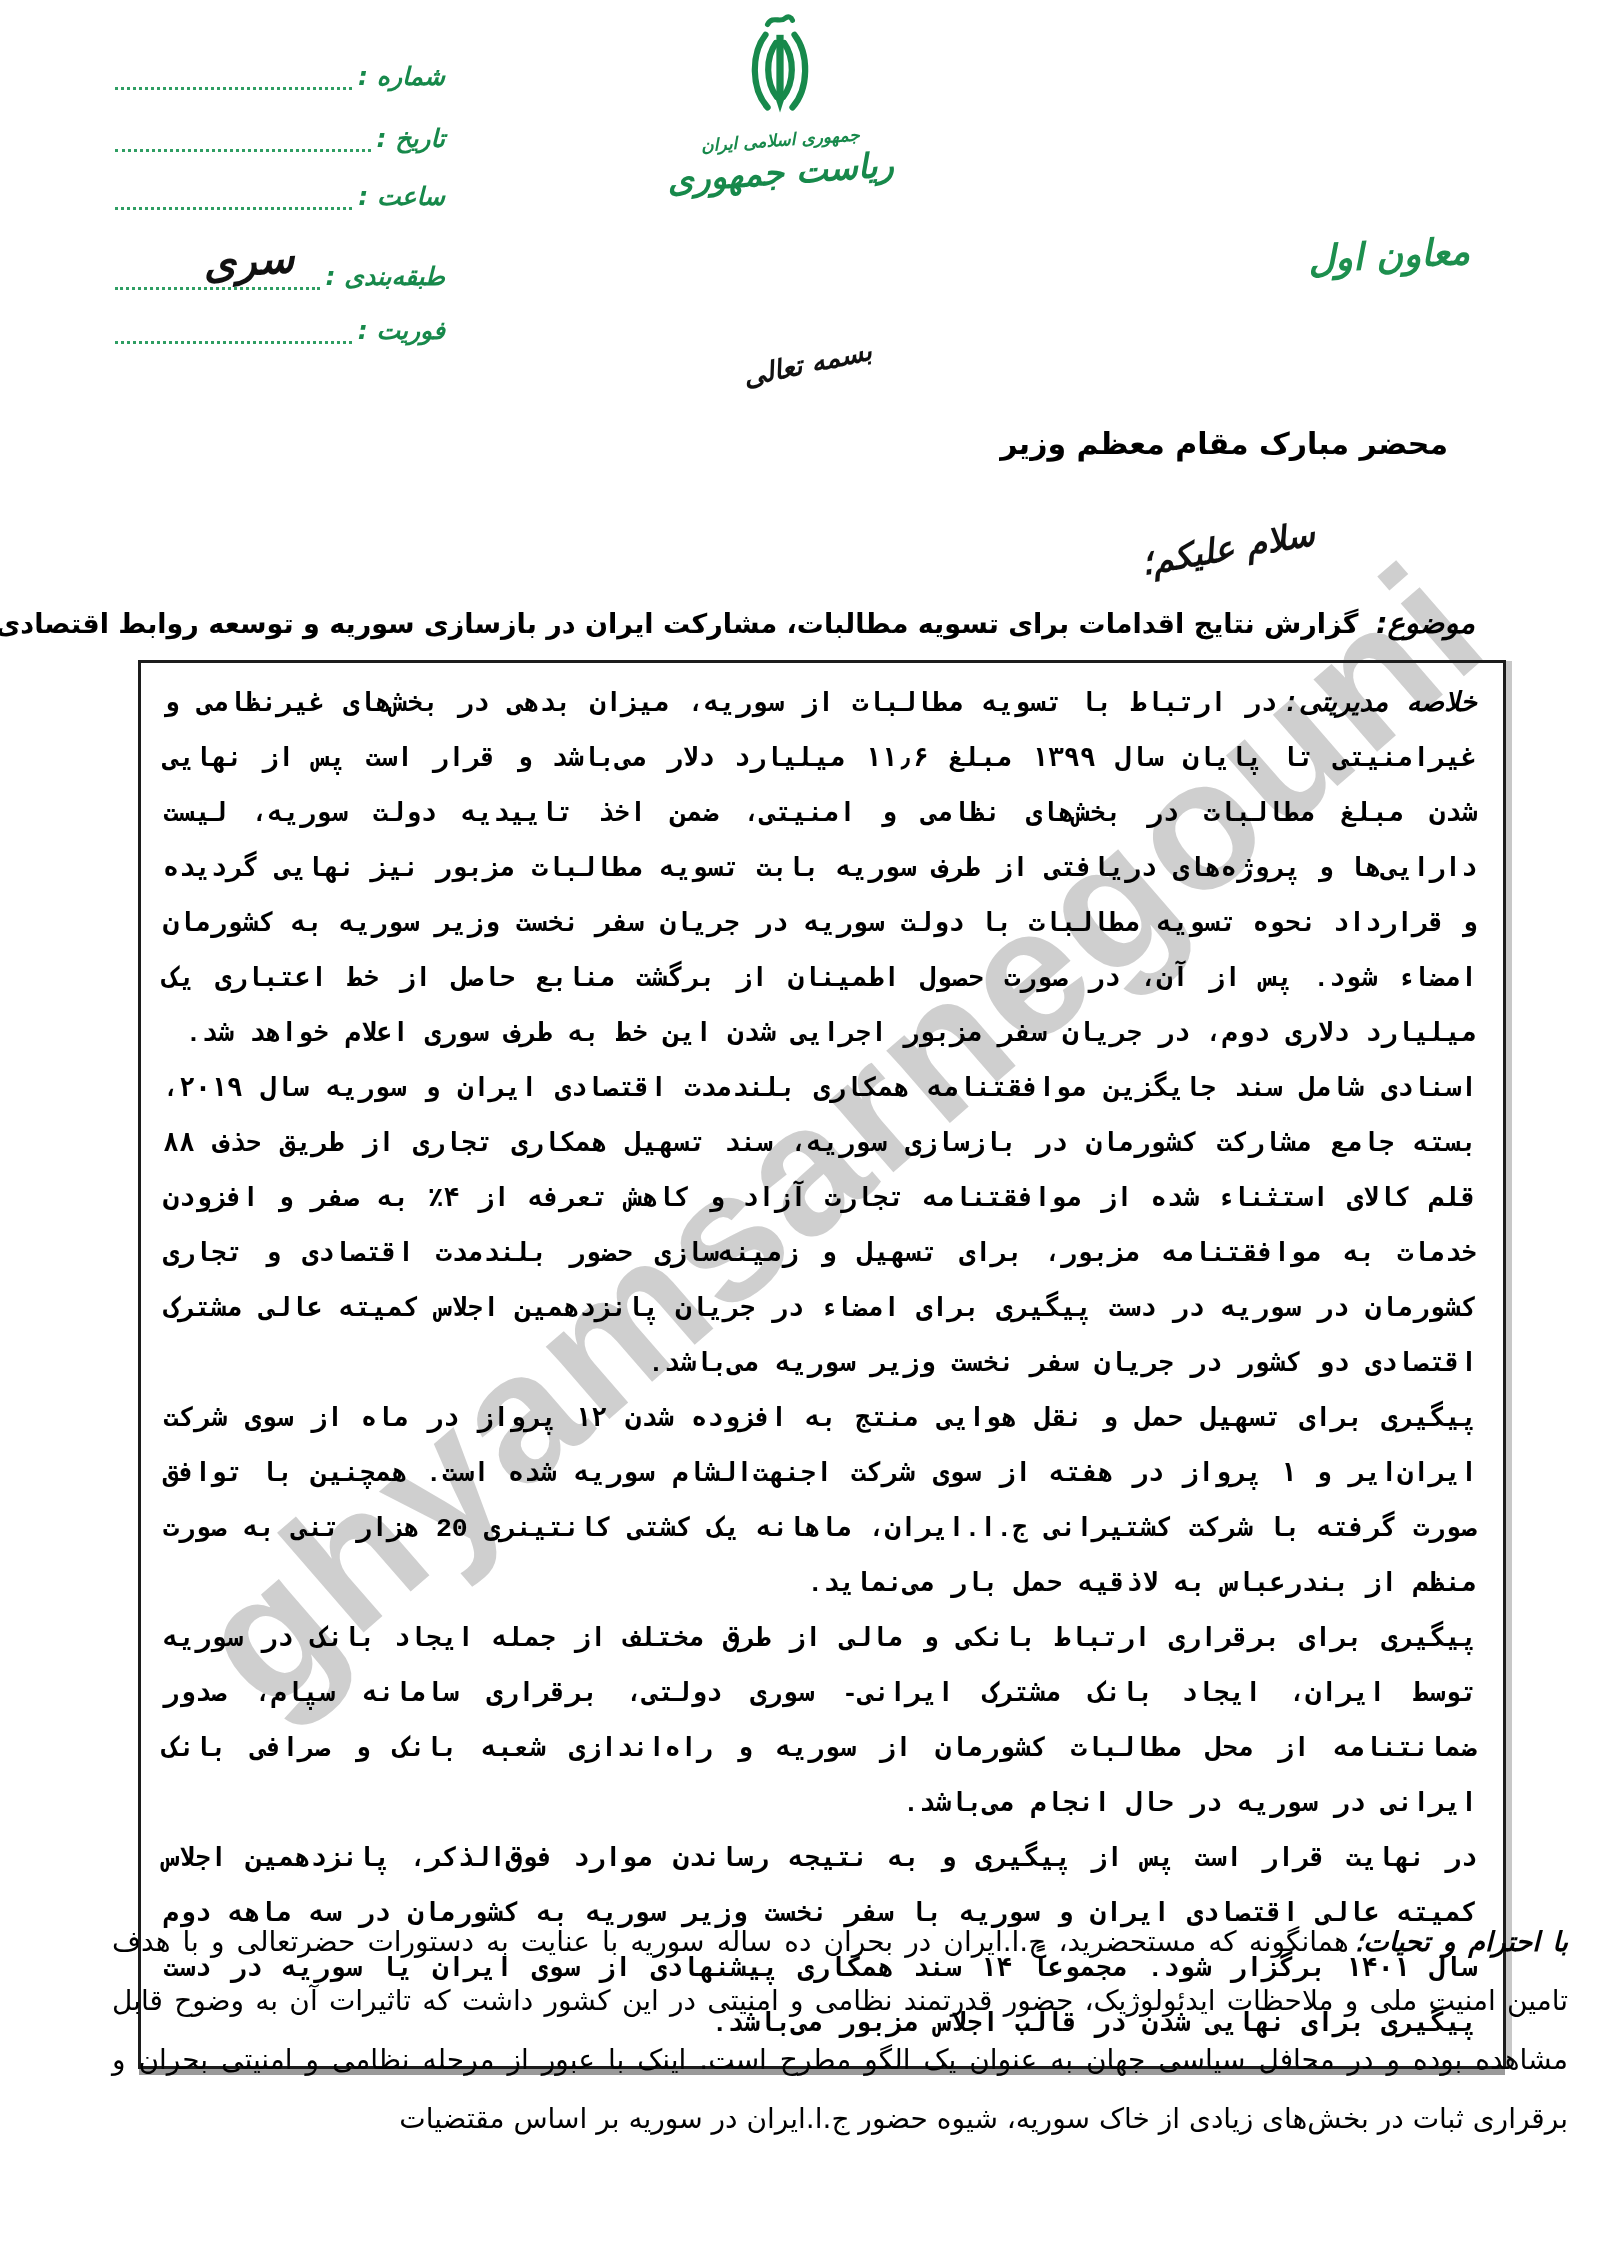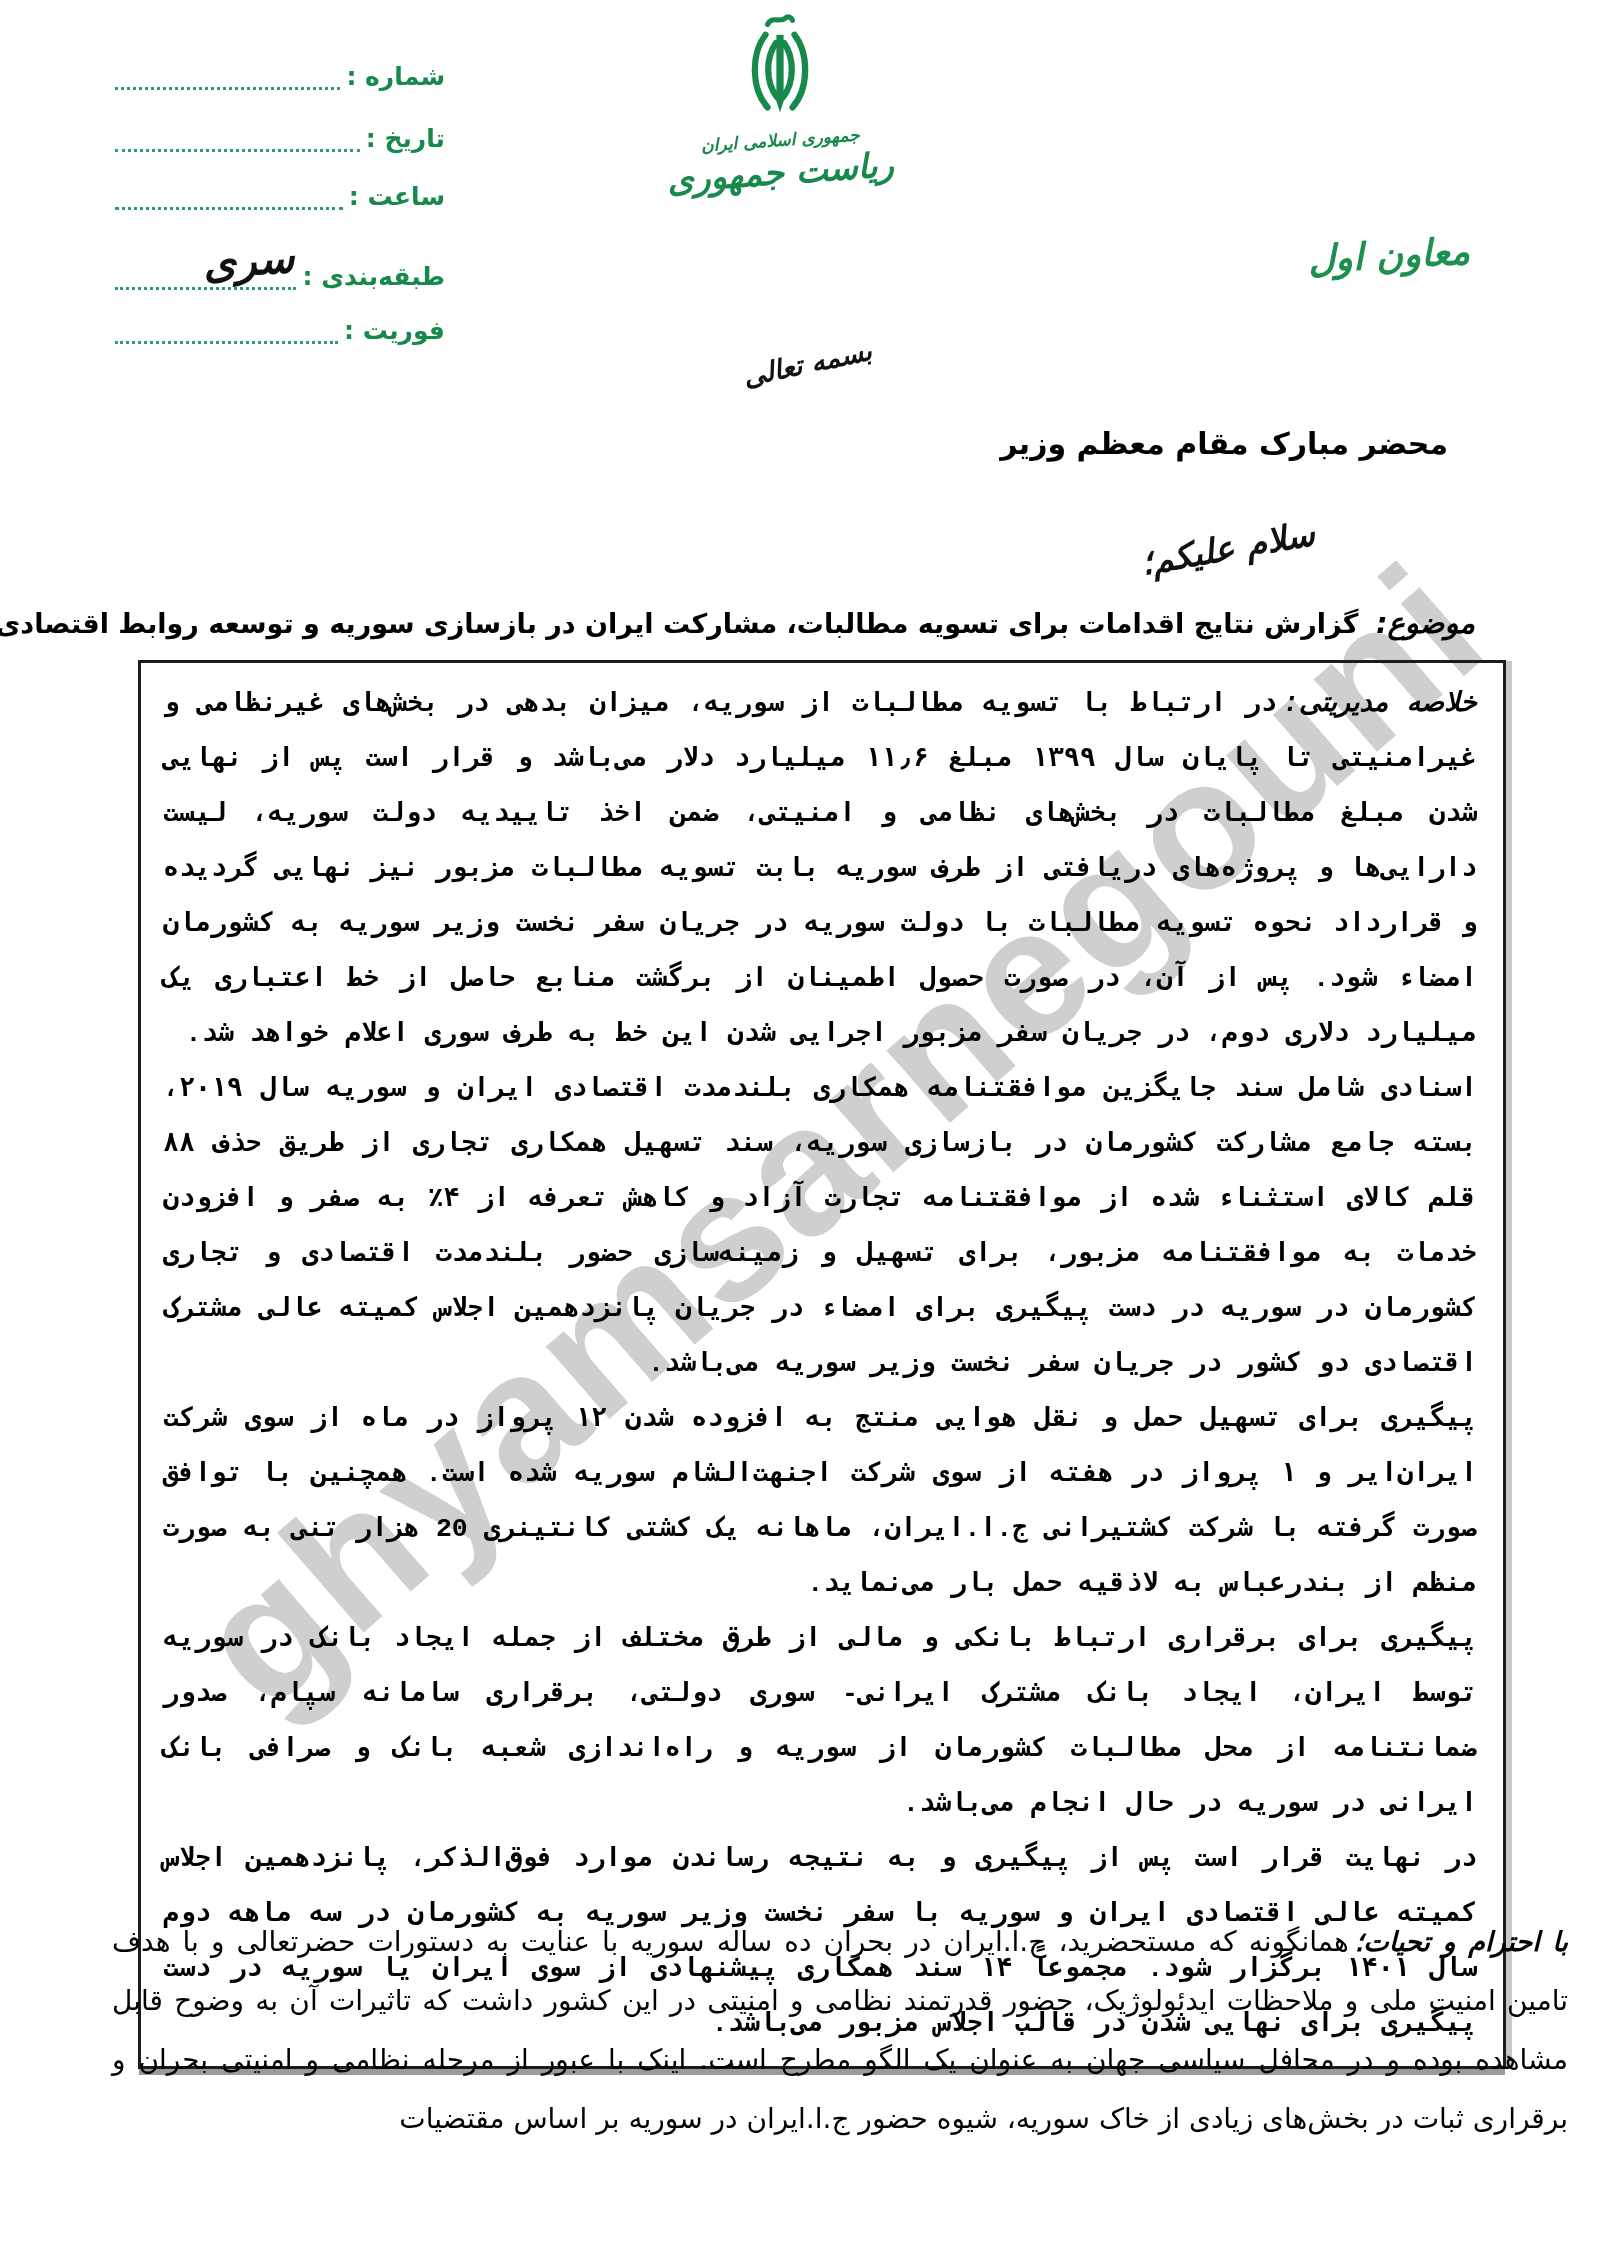--- a/index.html
+++ b/index.html
@@ -37,21 +37,21 @@
   }
   .field-row {
     display:flex; align-items:flex-end;
     height:38px; position:relative;
   }
   .field-row.r1 { margin-bottom:24px; }
   .field-row.r2 { margin-bottom:20px; }
   .field-row.r3 { margin-bottom:42px;justify-content:center; }
   .field-row.r4 { margin-bottom:16px; }
   .field-label {
-    font-size:25px; font-weight:bold; 
+    font-size:25px; font-weight:bold; font-style:italic;
     color:#17894b; white-space:nowrap; padding-left:6px;
     line-height:1.1;
   }
   .field-line {
     flex:1; border-bottom:3px dotted #2f9e63; height:26px;
   }
   .classification-value {
     position:absolute; left:88px; top:-16px;
     font-size:42px; font-weight:bold; font-style:italic;
     color:#111; transform:rotate(-4deg);

